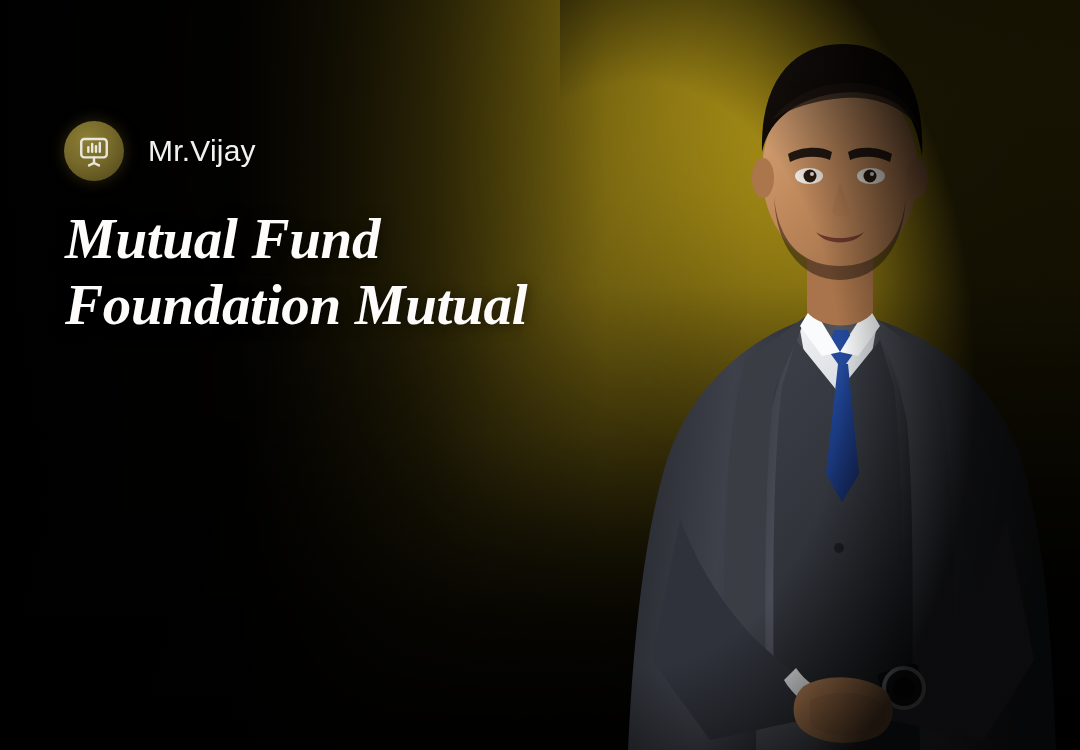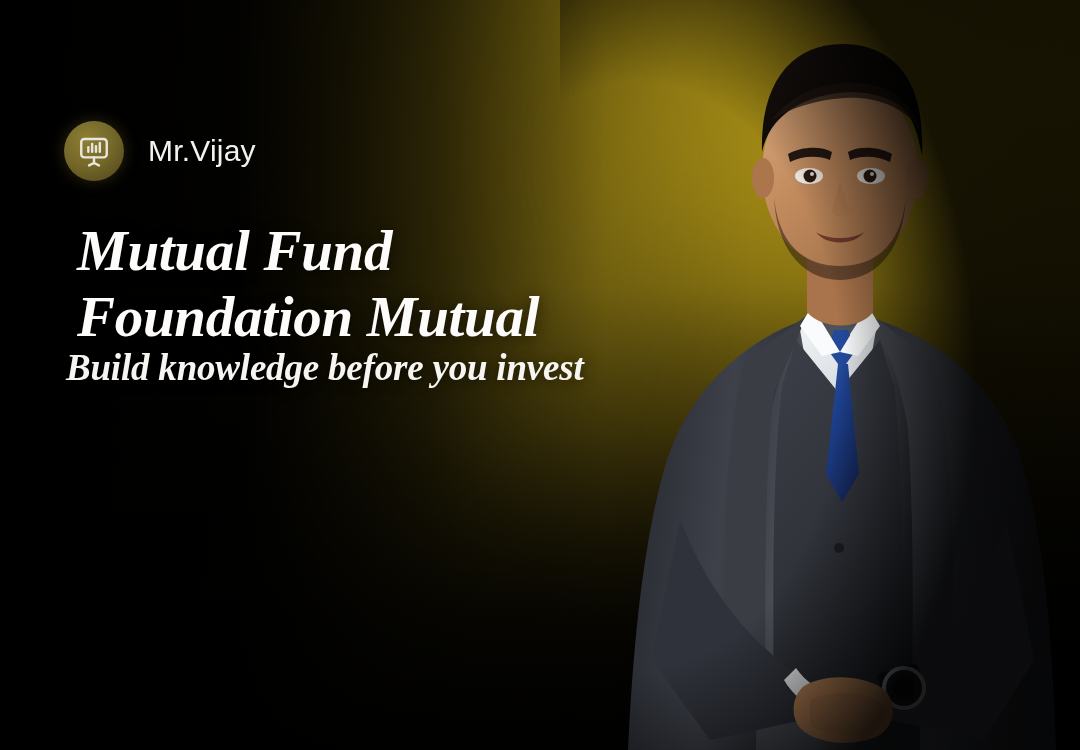--- a/index.html
+++ b/index.html
@@ -137,21 +137,21 @@
     font-weight: 400;
     letter-spacing: 0.2px;
     line-height: 1;
     white-space: nowrap;
   }
 
   .headline {
     position: absolute;
     top: 206px;
     left: 1px;
-    margin: 12px;
+    margin: 0;
     color: #fdfcfa;
     font-family: "Liberation Serif", "DejaVu Serif", serif;
     font-style: italic;
     font-weight: 700;
     font-size: 57px;
     line-height: 1.16;
     letter-spacing: -0.3px;
     text-shadow: 0 2px 14px rgba(0,0,0,0.55);
   }
   .headline .line { display: block; white-space: nowrap; }
@@ -316,16 +316,15 @@
         </svg>
       </div>
       <span class="author-name">Mr.Vijay</span>
     </div>
 
     <h1 class="headline">
       <span class="line">Mutual Fund</span>
       <span class="line">Foundation Mutual</span>
     </h1>
 
-    <p class="subhead">Build knowledge before you invest</p>
 
   </div>
 </div>
 
 </body></html>

